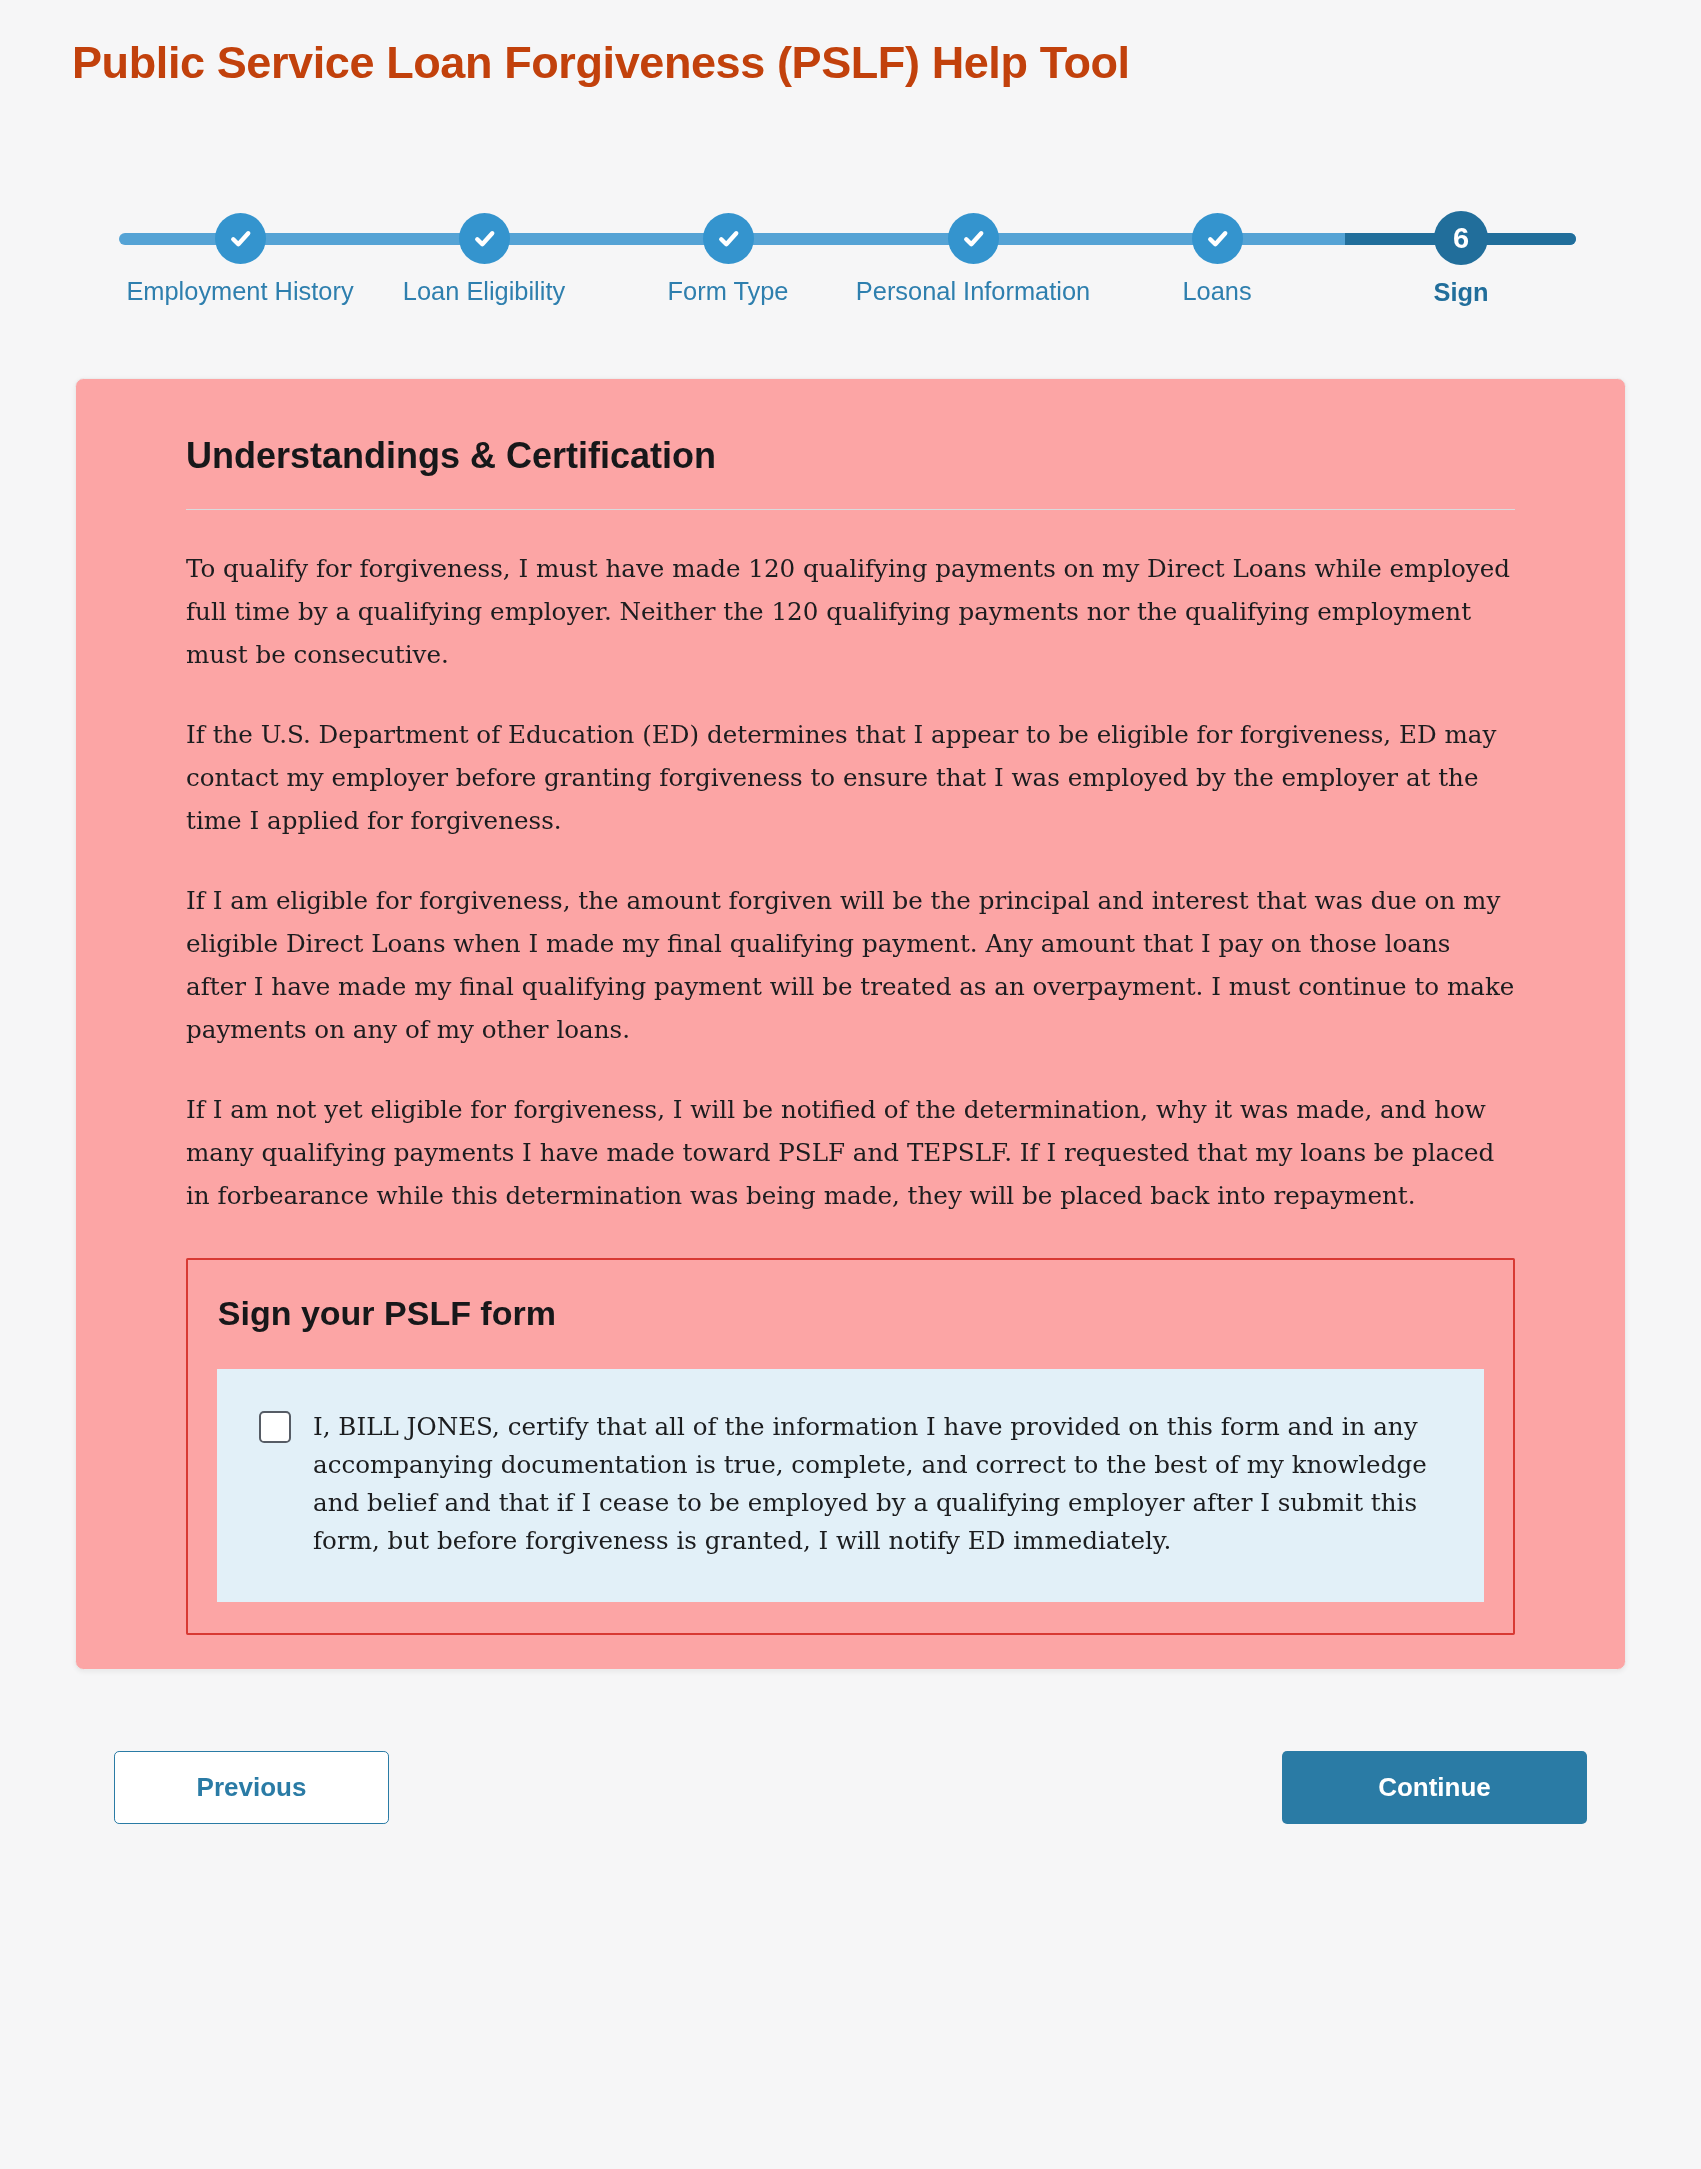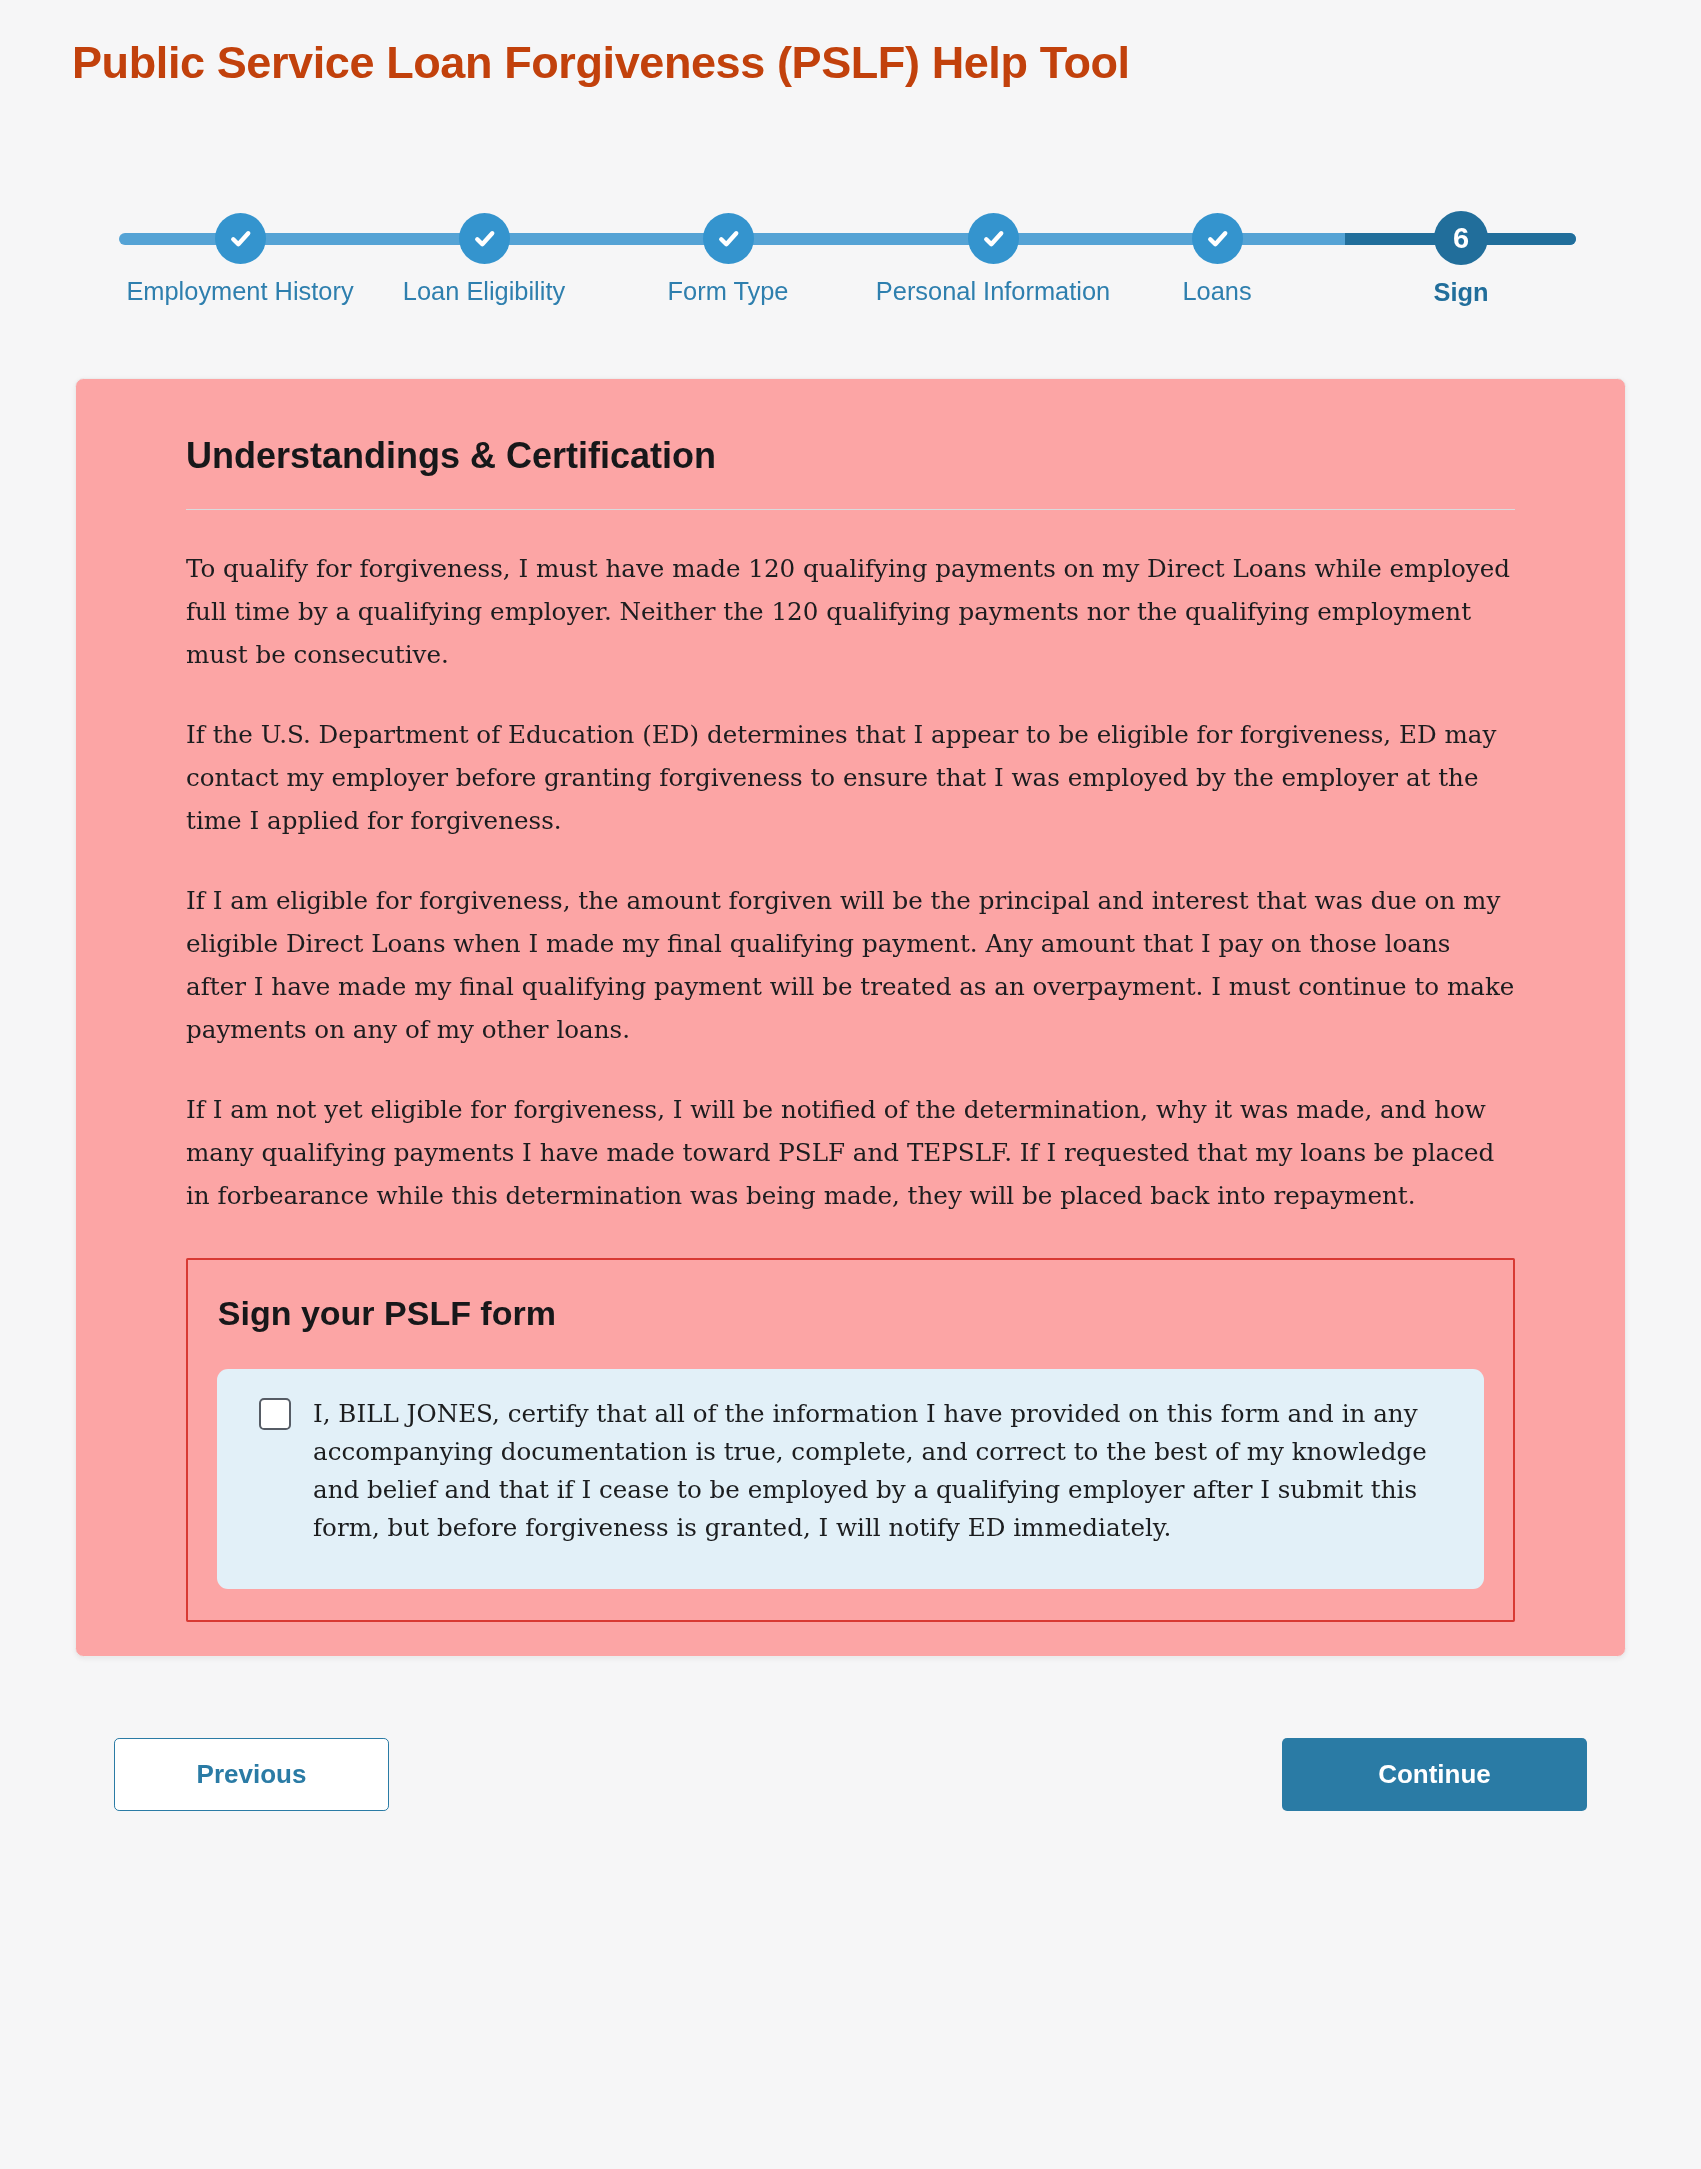--- a/index.html
+++ b/index.html
@@ -53,21 +53,21 @@
     background:var(--active-blue);
   }
   .step{
     position:absolute;
     top:0;
     transform:translateX(-50%);
     text-align:center;
     width:288px;
   }
   .step-1{left:165px;} .step-2{left:409px;} .step-3{left:653px;}
-  .step-4{left:918px;} .step-5{left:1142px;} .step-6{left:1386px;}
+  .step-4{left:898px;} .step-5{left:1142px;} .step-6{left:1386px;}
   .step-circle{
     width:51px;height:51px;
     margin:0 auto;
     border-radius:50%;
     background:var(--accent-blue);
     display:flex;align-items:center;justify-content:center;
   }
   .step-circle svg{width:29px;height:29px;display:block;}
   .step-circle.current{
     width:54px;height:54px;
@@ -127,22 +127,22 @@
   .sign-heading{
     font-size:34px;
     font-weight:700;
     font-stretch:condensed;
     color:#17181a;
     margin-left:0.8px;
   }
   .callout{
     margin-top:36px;
     background:var(--callout-bg);
-    border-radius:11px;
-    padding:26px 42px 42px 42px;
+    border-radius:0;
+    padding:39px 42px 42px 42px;
     display:flex;
     align-items:flex-start;
   }
   .checkbox{
     flex:0 0 auto;
     width:32px;height:32px;
     background:#ffffff;
     border:2.5px solid #565c65;
     border-radius:5.1px;
     margin-top:2.5px;

